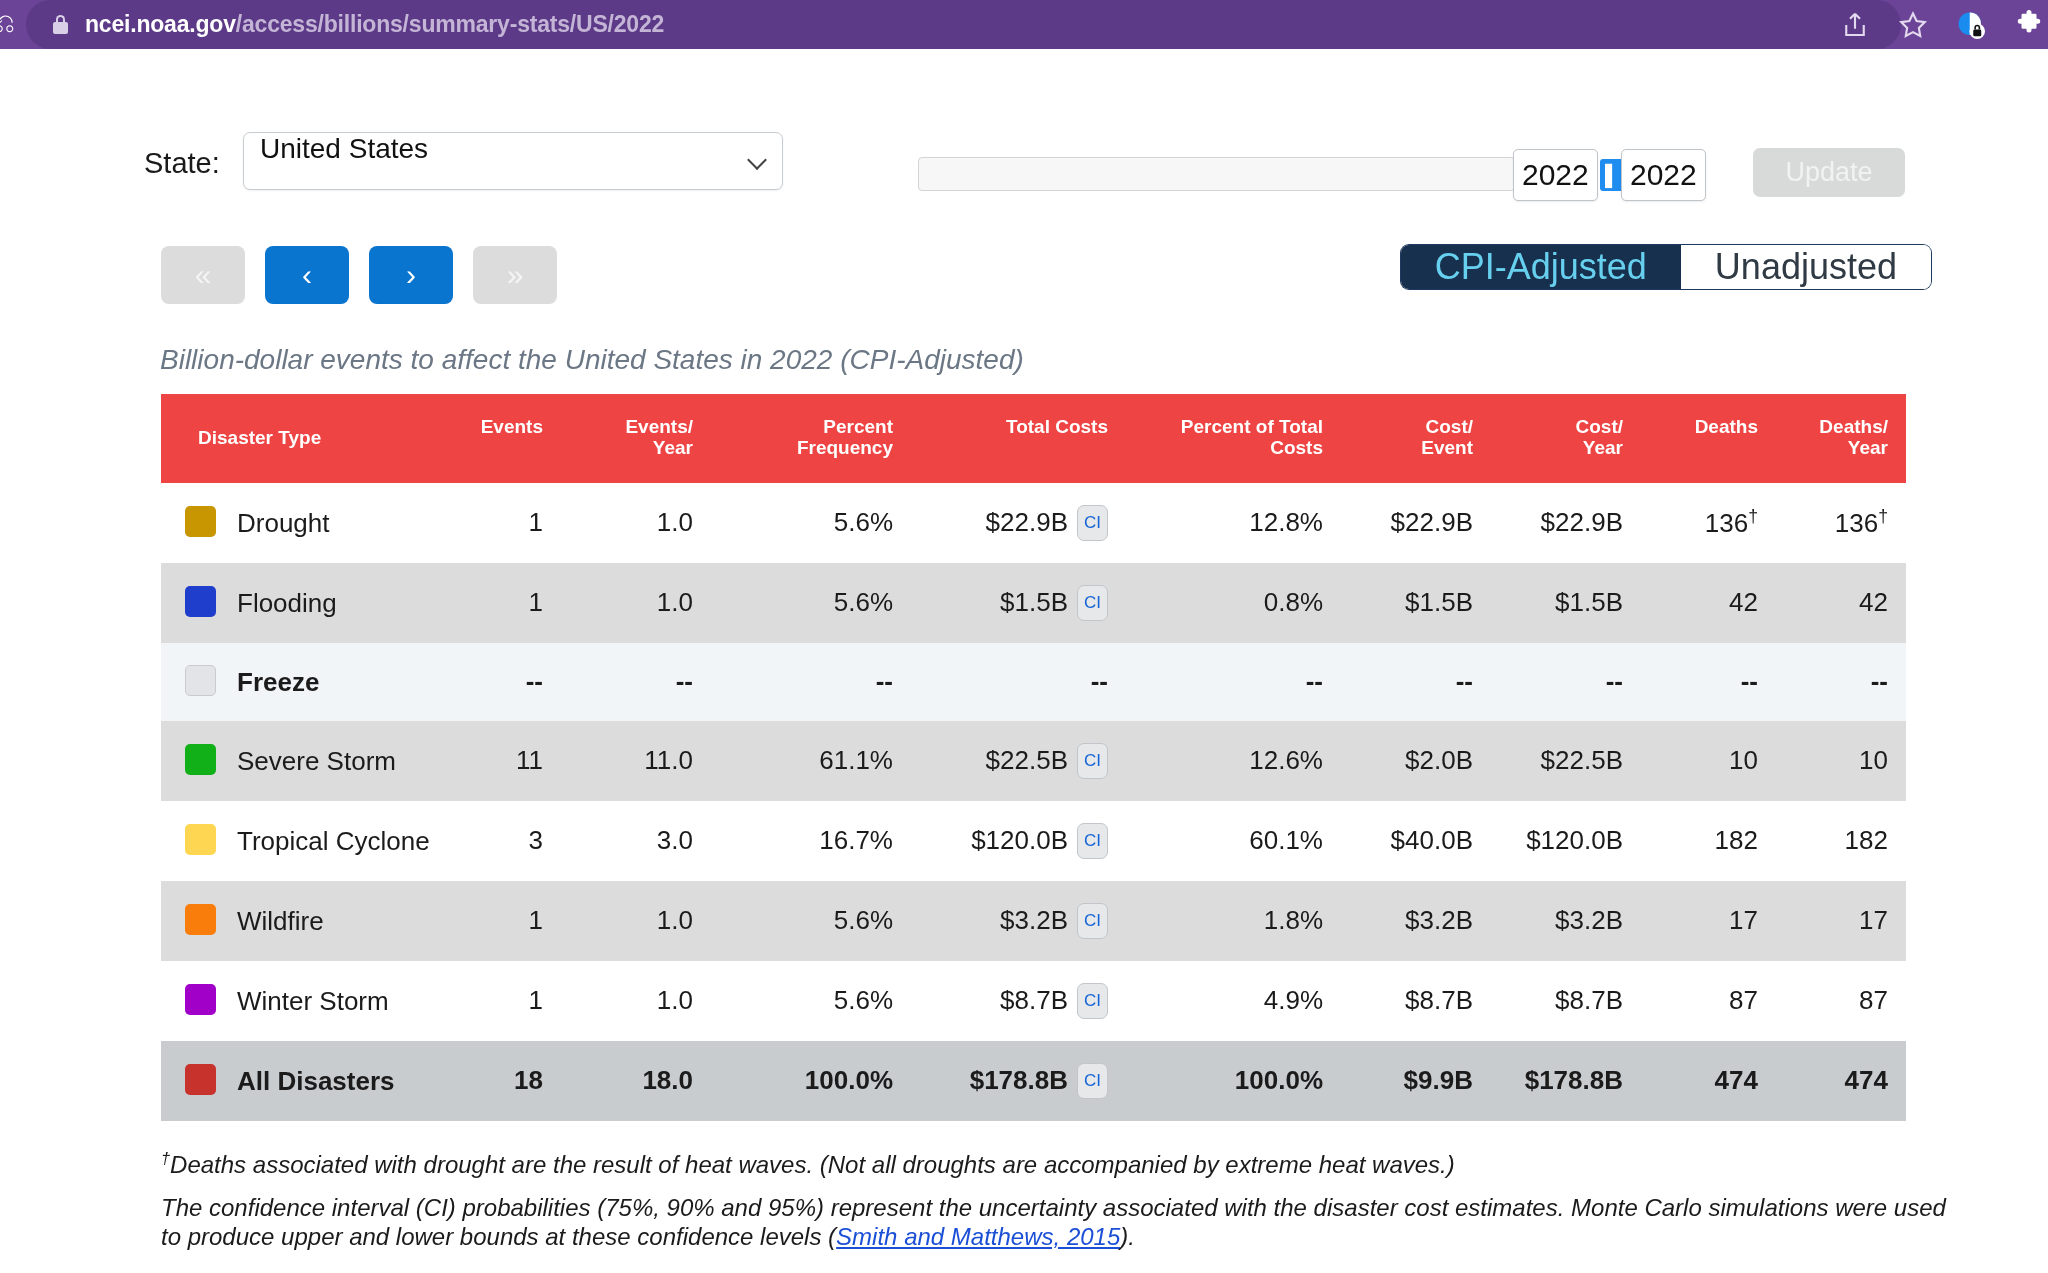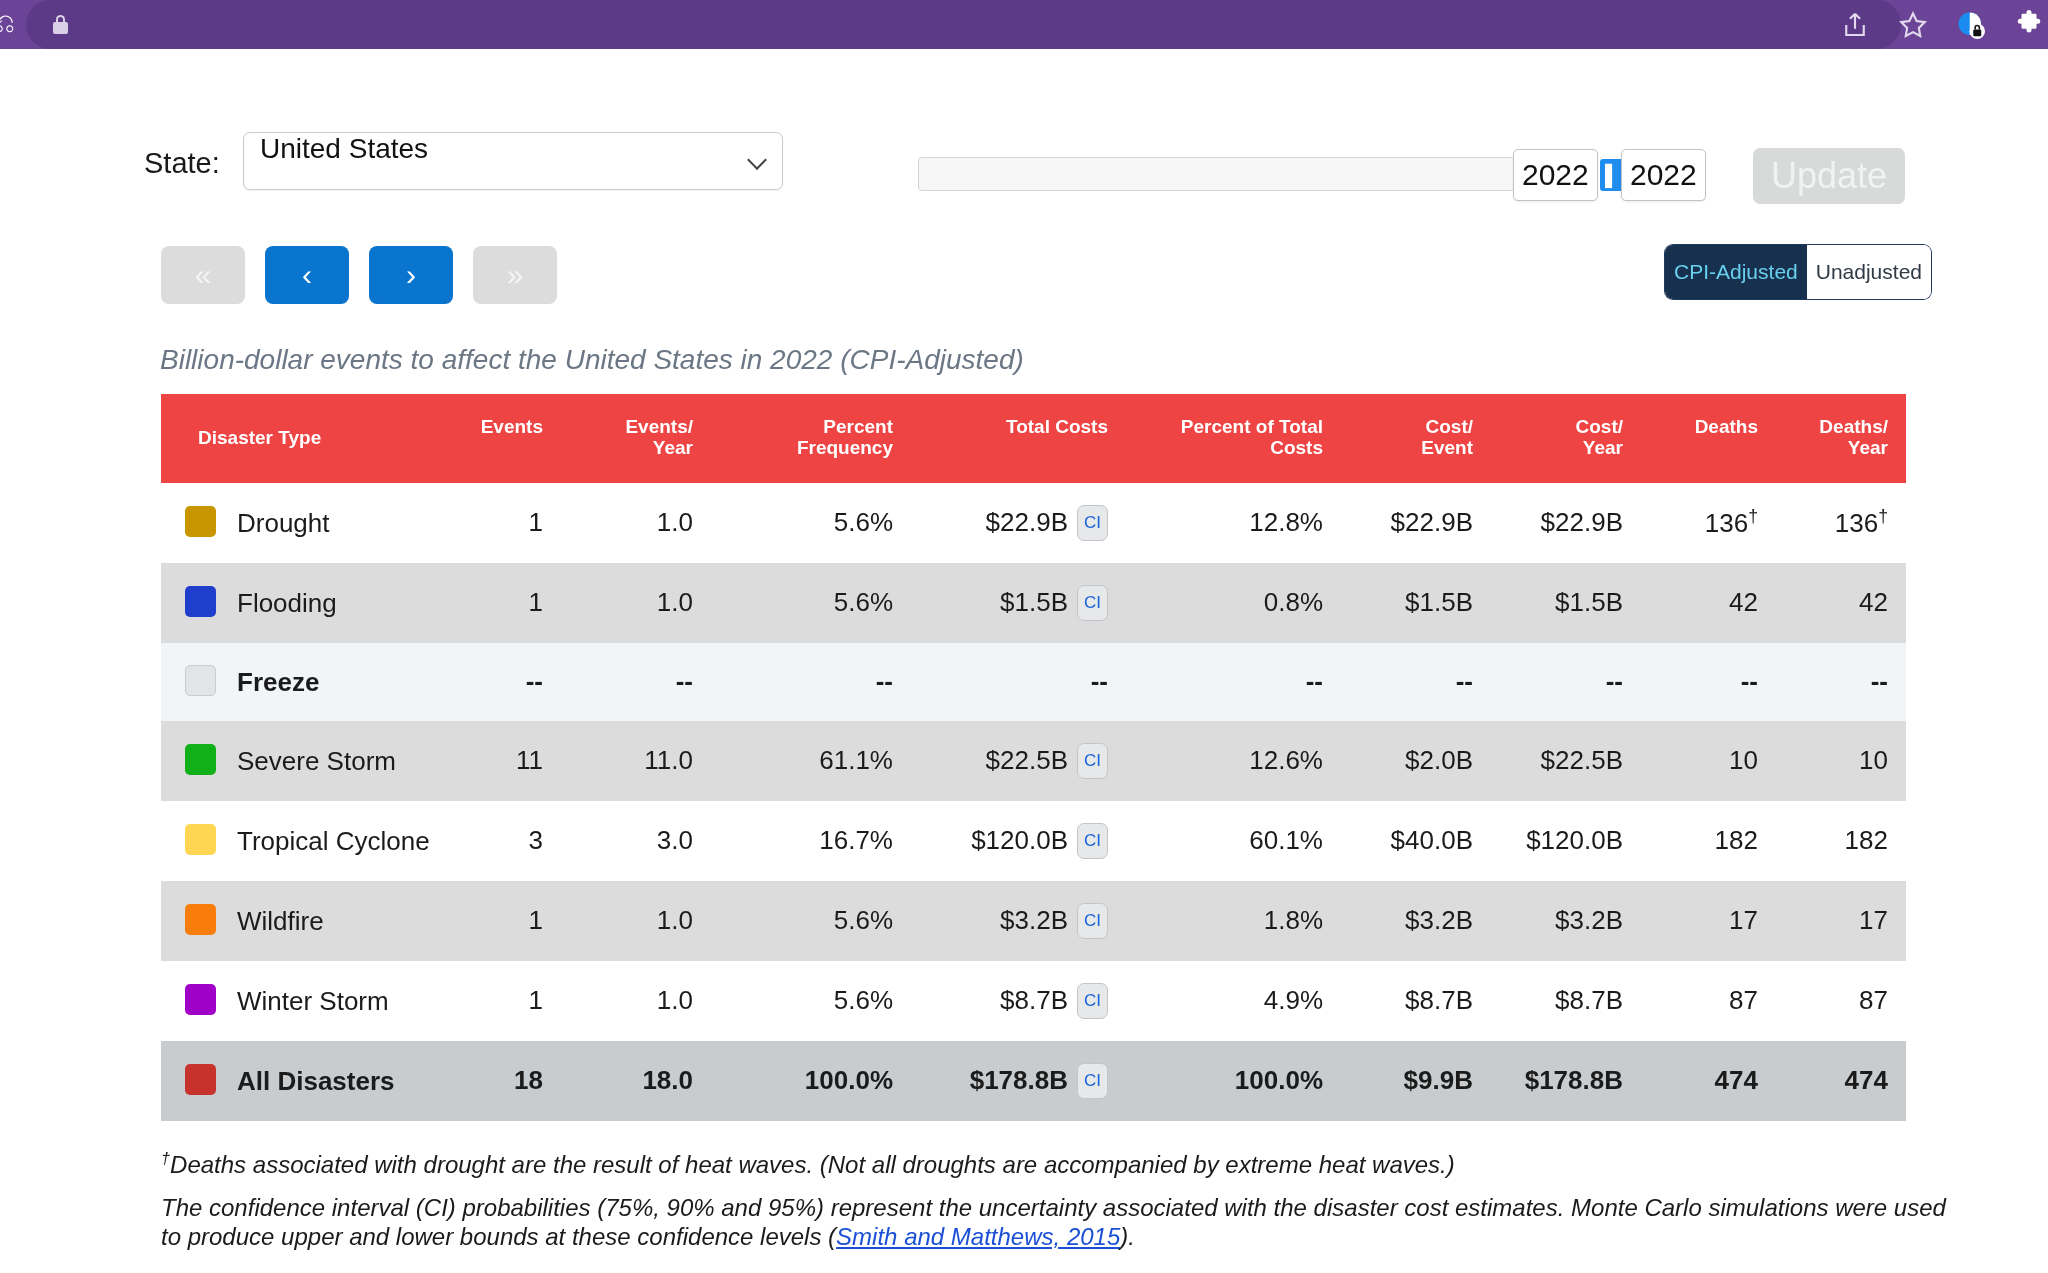--- a/index.html
+++ b/index.html
@@ -129,25 +129,25 @@
   .slider-handle {
     position: absolute; left: 1600px; top: 110px;
     width: 24px; height: 32px;
     background: #1f8df0;
     border-radius: 3px;
     display: flex; align-items: center; justify-content: center;
     color: #ffffff; font-size: 20px; line-height: 1;
   }
   .update-btn {
     position: absolute; left: 1753px; top: 99px;
-    width: 152px; height: 56px;
+    width: 152px; height: 49px;
     background: #d8dada;
     border-radius: 7px;
     color: #f1f2f2;
-    font-size: 36px;
+    font-size: 27px;
     display: flex; align-items: center; justify-content: center;
   }
 
   
   .pager { position: absolute; left: 161px; top: 197px; display: flex; gap: 20px; }
   .pg-btn {
     width: 84px; height: 58px;
     border-radius: 8px;
     display: flex; align-items: center; justify-content: center;
     font-size: 30px;
@@ -156,24 +156,24 @@
   .pg-btn.active { background: #0a75ce; color: #ffffff; }
 
   .adj-toggle {
     position: absolute; right: 117px; top: 196px;
     display: flex;
     border-radius: 8px;
     overflow: hidden;
     box-shadow: 0 0 0 1px #1e3a5f;
   }
   .adj-btn {
-    height: 54px;
+    height: 44px;
     display: flex; align-items: center; justify-content: center;
-    font-size: 21px;
-    padding: 0 9px;
+    font-size: 36px;
+    padding: 0 34px;
   }
   .adj-btn.sel { background: #17304e; color: #68d0ef; }
   .adj-btn.unsel { background: #ffffff; color: #2f3a44; }
 
   .caption {
     position: absolute; left: 160px; top: 295px;
     font-size: 28px;
     font-style: italic;
     color: #6b7785;
   }
@@ -260,20 +260,23 @@
 </head>
 <body>
 
 <div class="browser-bar">
   <div class="chrome-left-glyph">⎌</div>
 
   <div class="urlbar">
     <div class="lock-icon">
       <div class="shackle"></div>
         <div class="body"></div>
+    </div>
+    <div class="url-text">
+      <span class="url-host">ncei.noaa.gov</span><span class="url-path">/access/billions/summary-stats/US/2022</span>
     </div>
   </div>
 
   <div class="chrome-right">
     <div class="chrome-icon">
       <svg width="30" height="30" viewBox="0 0 24 24" fill="none" stroke="#e3d9ee" stroke-width="1.7">
         <path d="M12 3v12M12 3l-4 4M12 3l4 4"></path>
           <path d="M5 12v8h14v-8"></path>
       </svg>
     </div>

